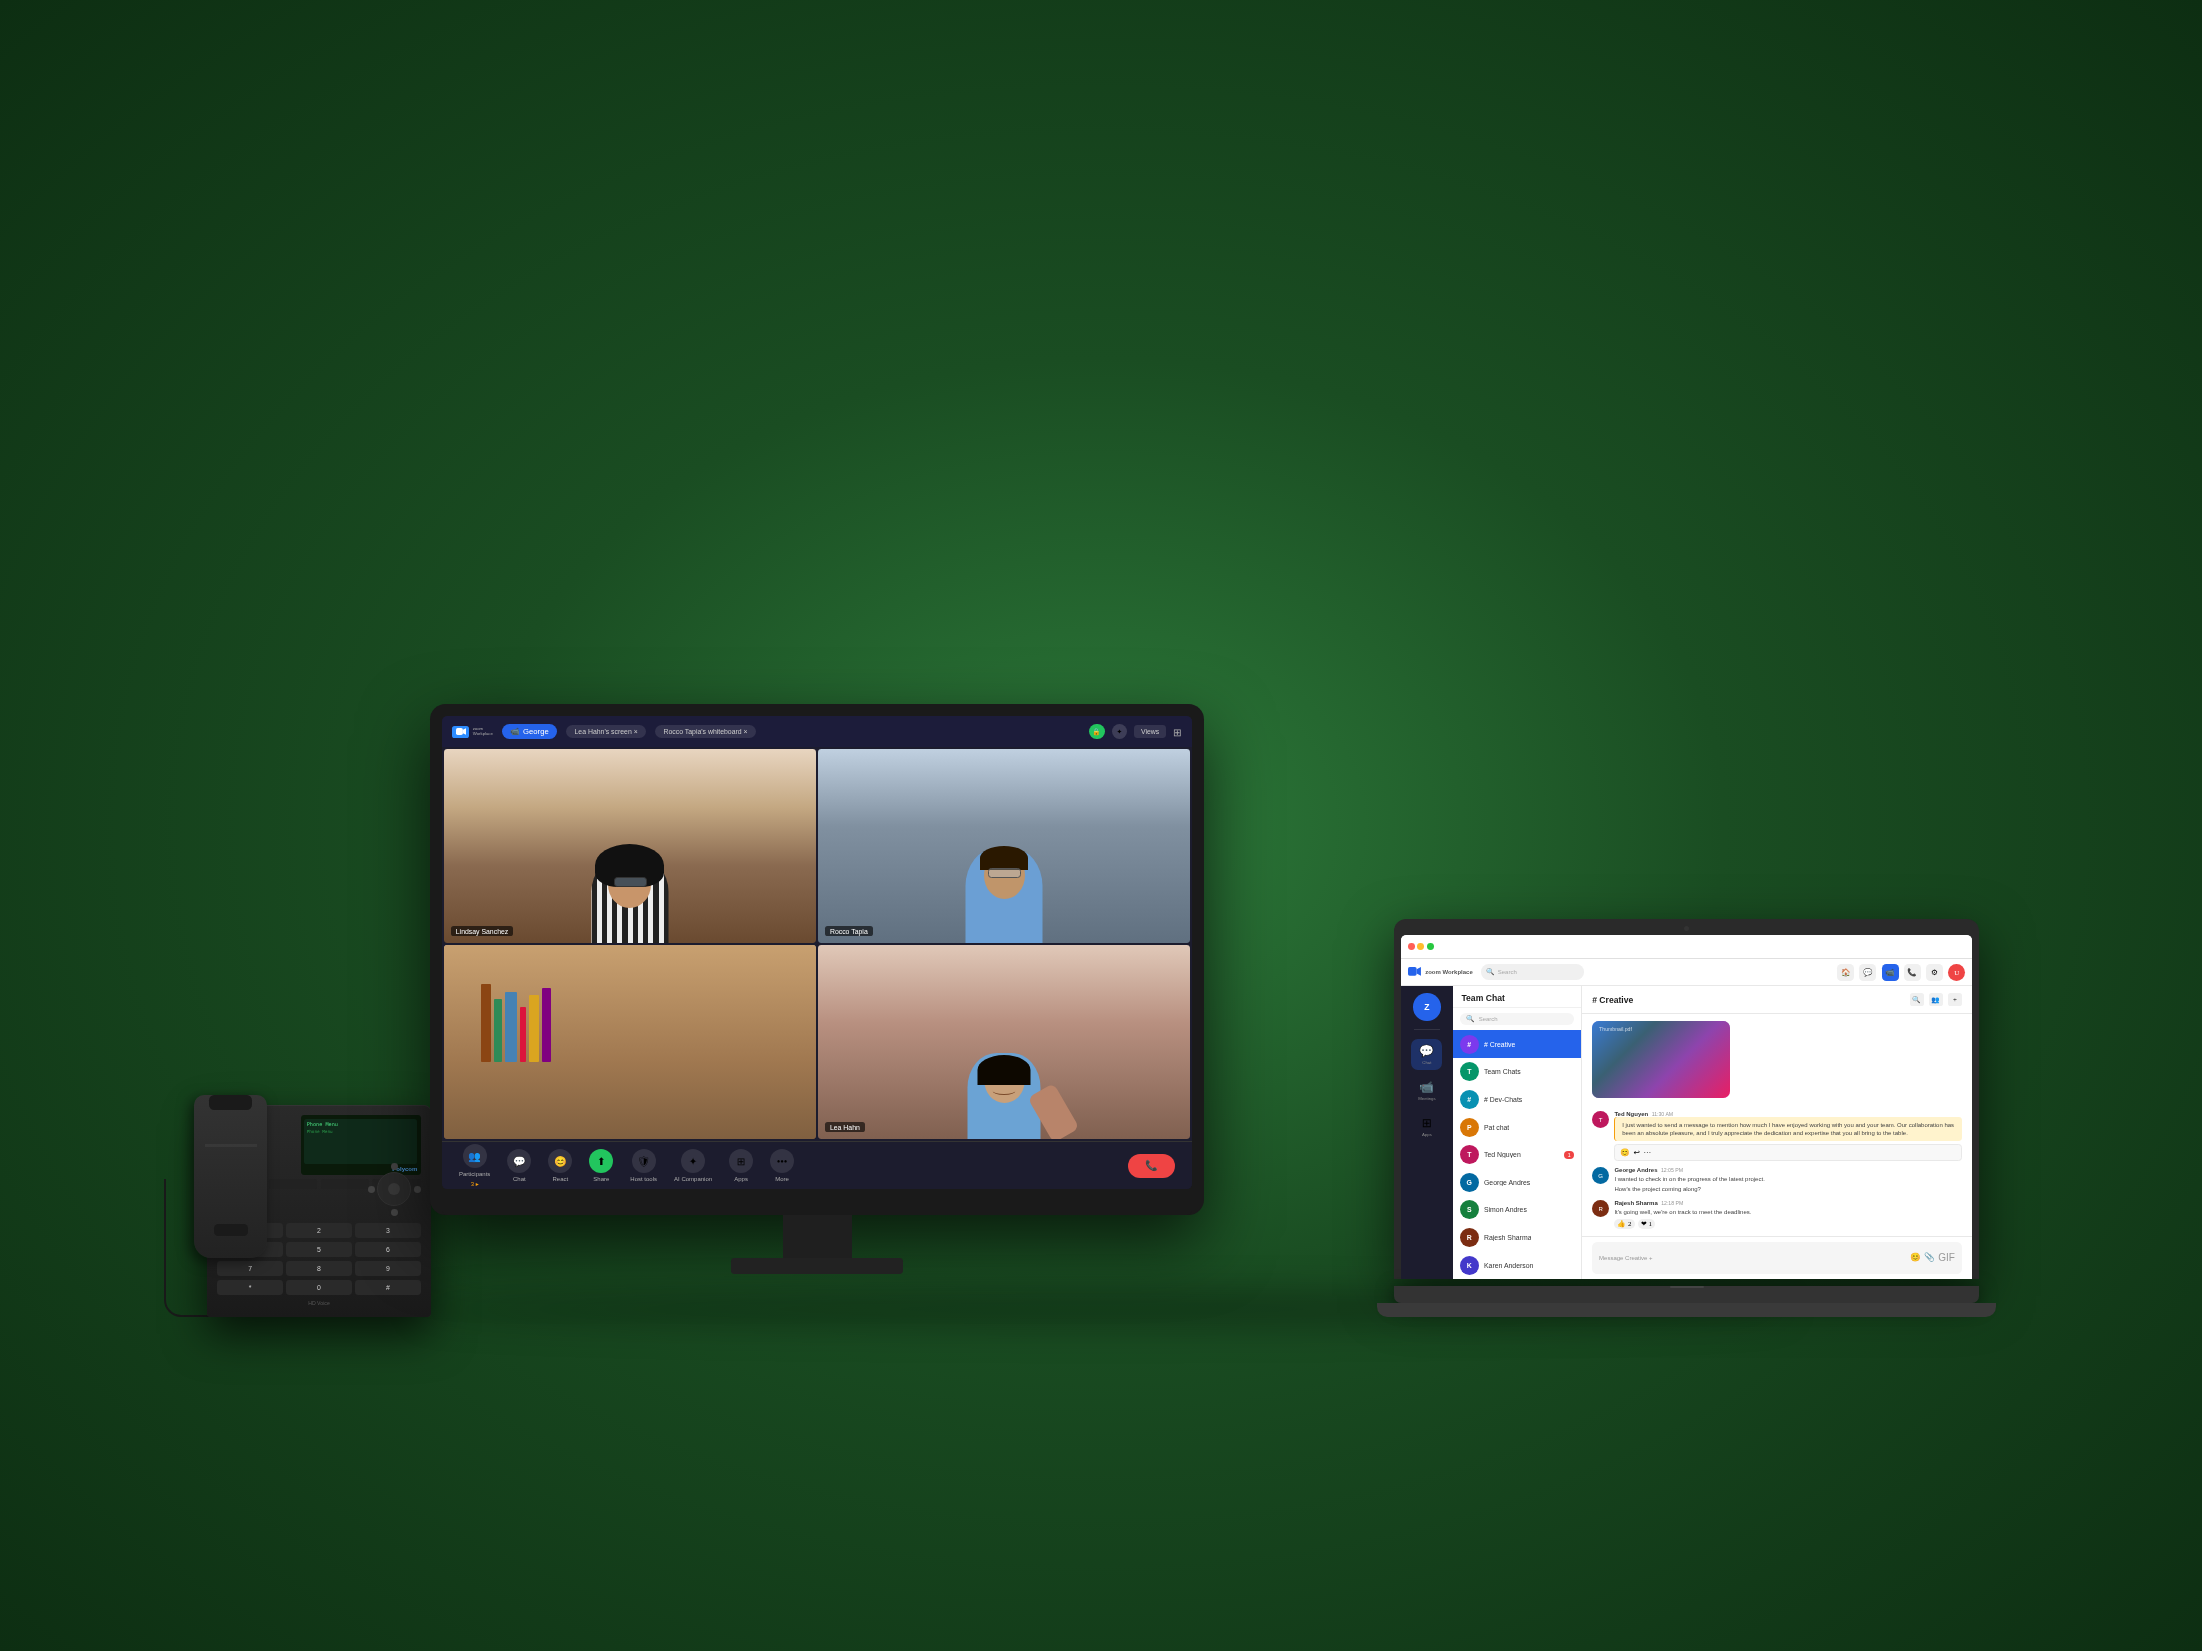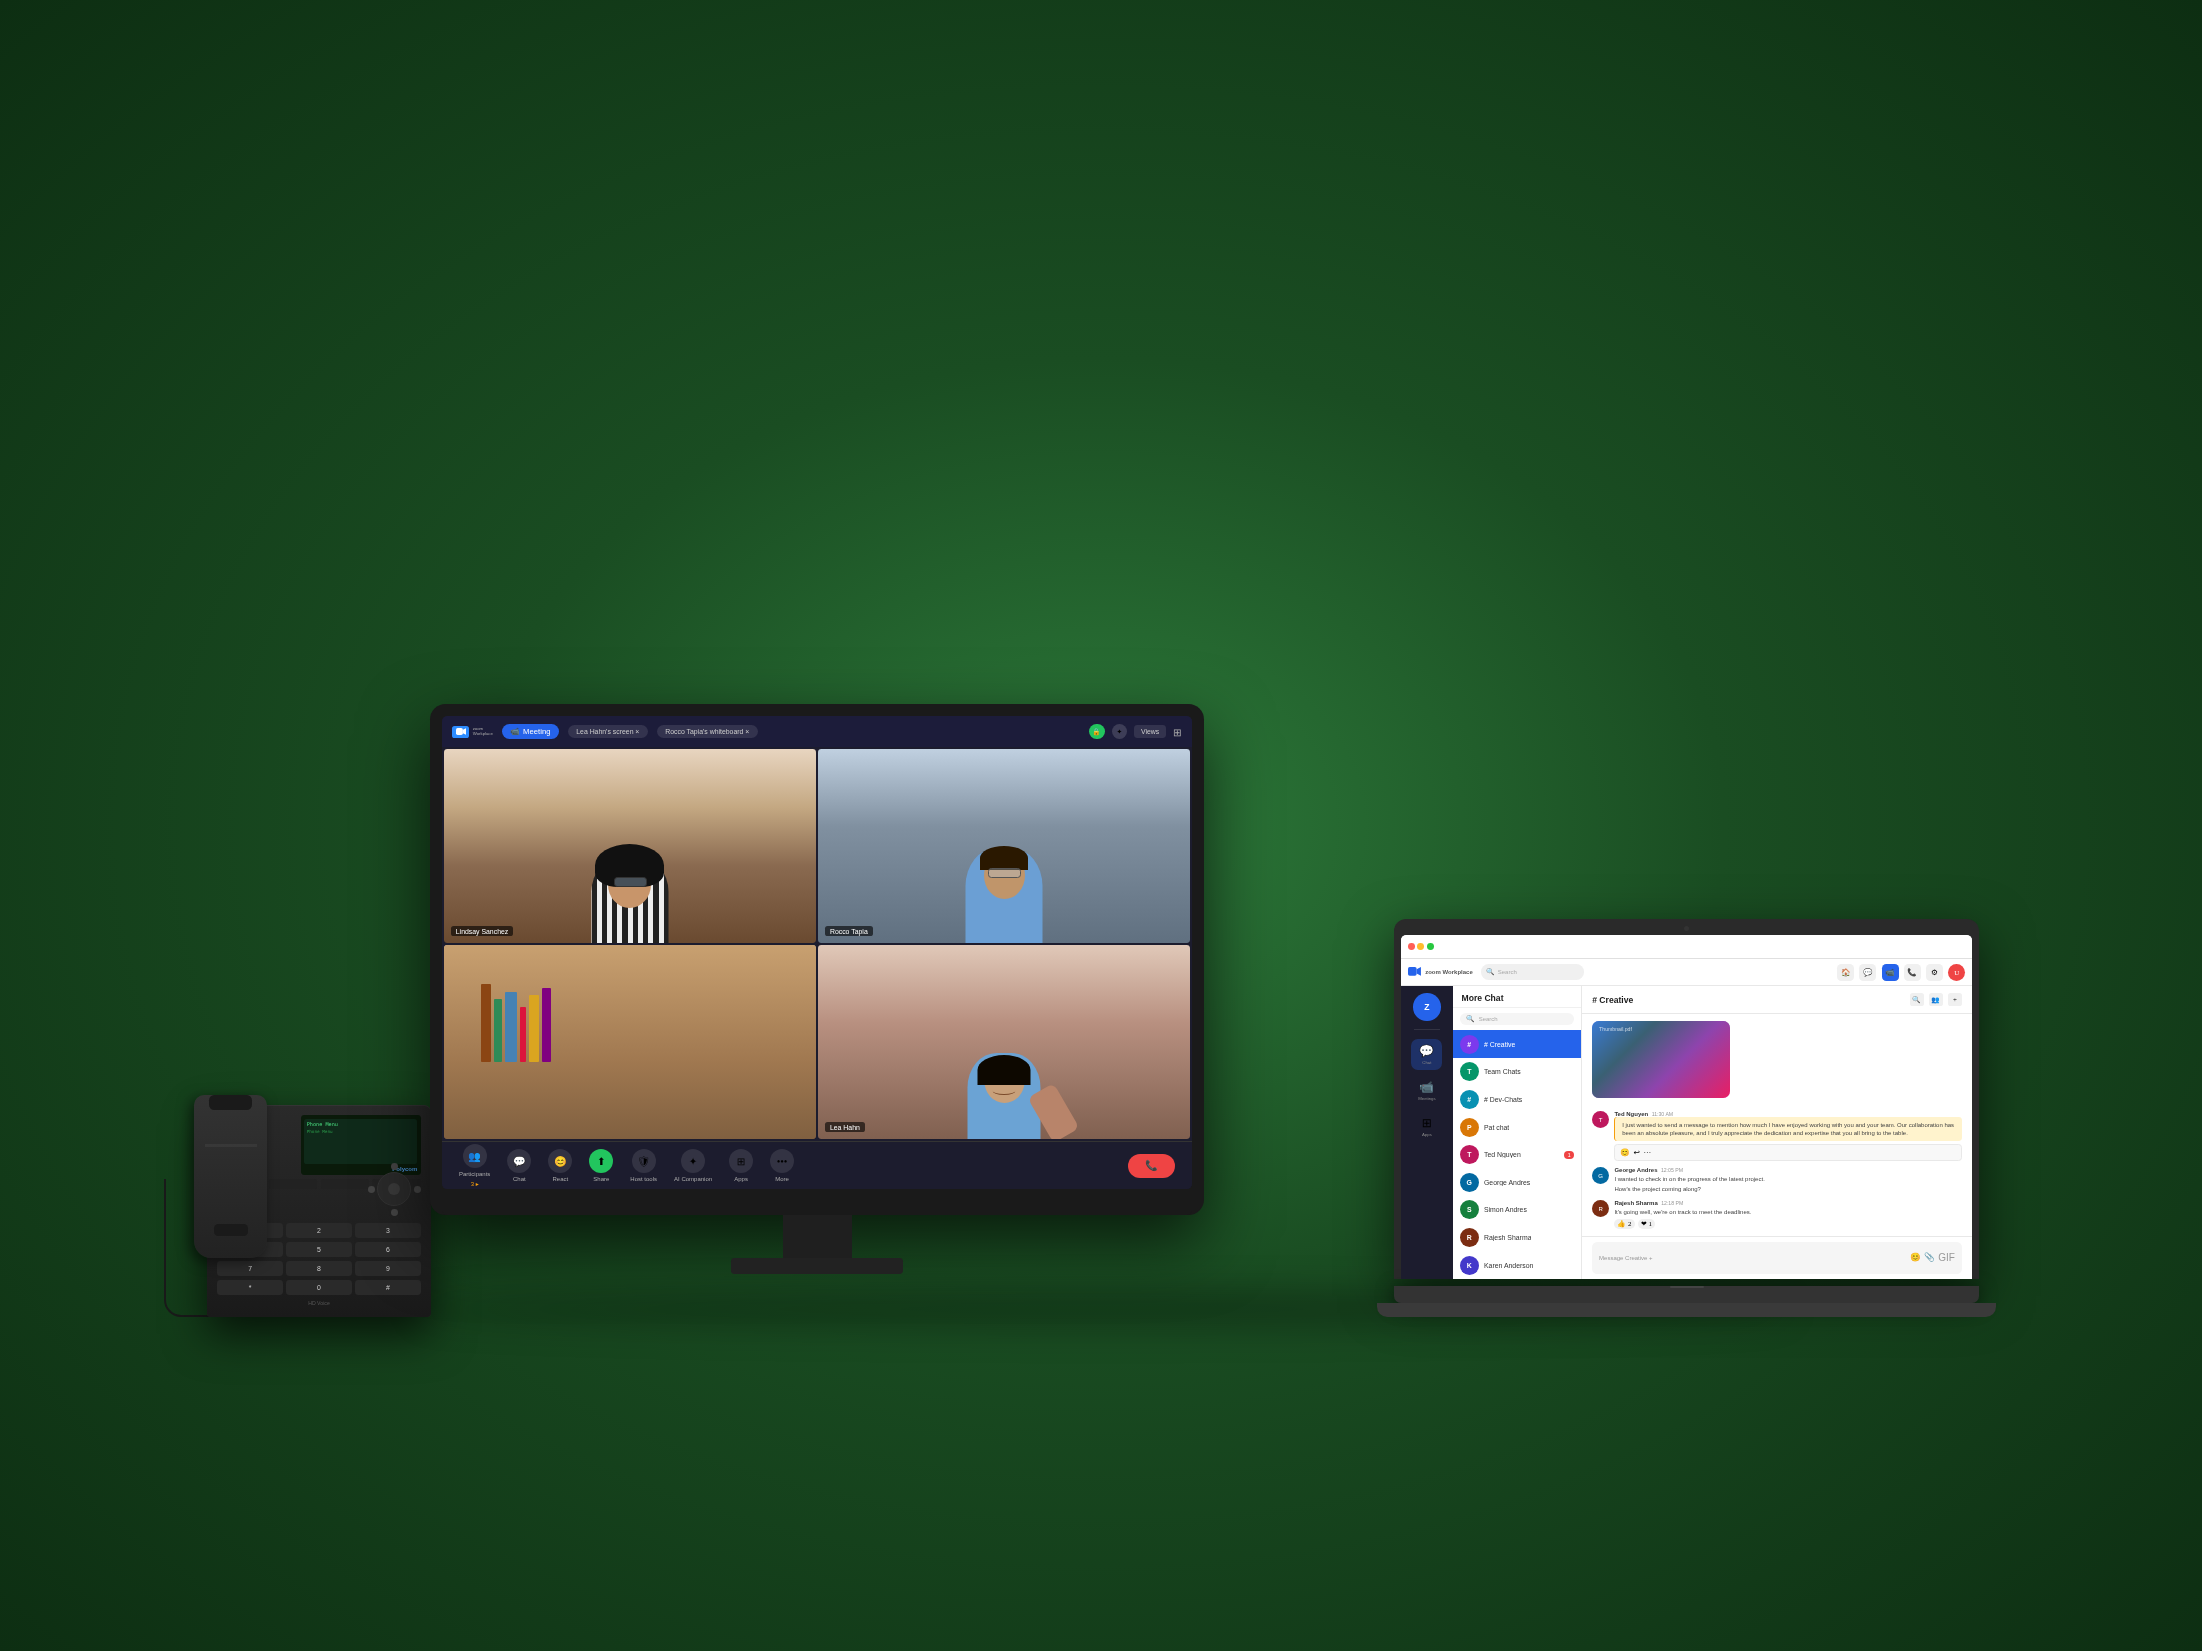--- a/index.html
+++ b/index.html
@@ -914,21 +914,21 @@
                   <polygon points="8,2 12,0 12,8 8,6" fill="white"></polygon>
                 </svg>
               </div>
               <div style="display:flex;flex-direction:column;line-height:1;">
                 <span style="font-size:4.3px;color:#aaa;font-family:Arial,sans-serif;">zoom</span>
                 <span style="font-size:4.3px;color:#aaa;font-family:Arial,sans-serif;">Workplace</span>
               </div>
             </div>
             <div class="meeting-tab">
               <span>📹</span>
-              <span>Meeting</span>
+              <span>George</span>
             </div>
             <div class="screen-tab">
               <span>Lea Hahn's screen ×</span>
             </div>
             <div class="screen-tab">
               <span>Rocco Tapia's whiteboard ×</span>
             </div>
             <div class="meeting-header-right">
               <div style="width:15.5px;height:15.5px;border-radius:50%;background:#22c55e;display:flex;align-items:center;justify-content:center;font-size:6.9px;">🔒</div>
               <div style="width:15.5px;height:15.5px;border-radius:50%;background:rgba(255,255,255,0.15);display:flex;align-items:center;justify-content:center;font-size:6.9px;">✦</div>
@@ -1105,21 +1105,21 @@
                 <span style="font-size:12px;">📹</span>
                 <span class="sidebar-icon-label">Meetings</span>
               </div>
               <div class="sidebar-icon-item">
                 <span style="font-size:12px;">⊞</span>
                 <span class="sidebar-icon-label">Apps</span>
               </div>
             </div>
 
             <div class="team-chat-list">
-              <div class="chat-list-header">More Chat</div>
+              <div class="chat-list-header">Team Chat</div>
               <div class="chat-search-bar">
                 <span class="search-icon-small">🔍</span>
                 <span style="font-size:6px;color:#aaa;font-family:Arial,sans-serif;">Search</span>
               </div>
 
               <div class="chat-item chat-item-active">
                 <div class="chat-avatar" style="background:#7c3aed;">#</div>
                 <span class="chat-item-name chat-item-name-active"># Creative</span>
               </div>
               <div class="chat-item">

